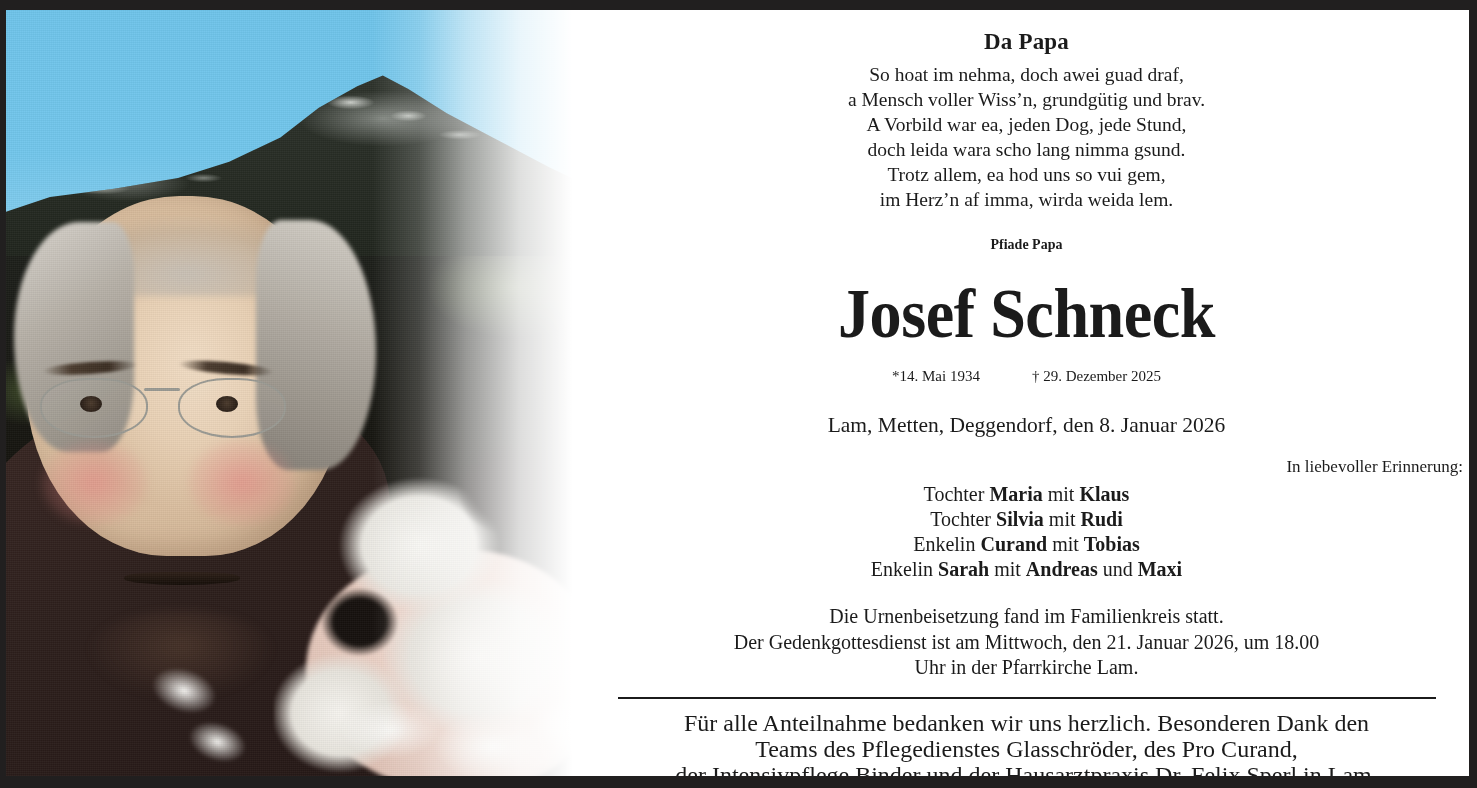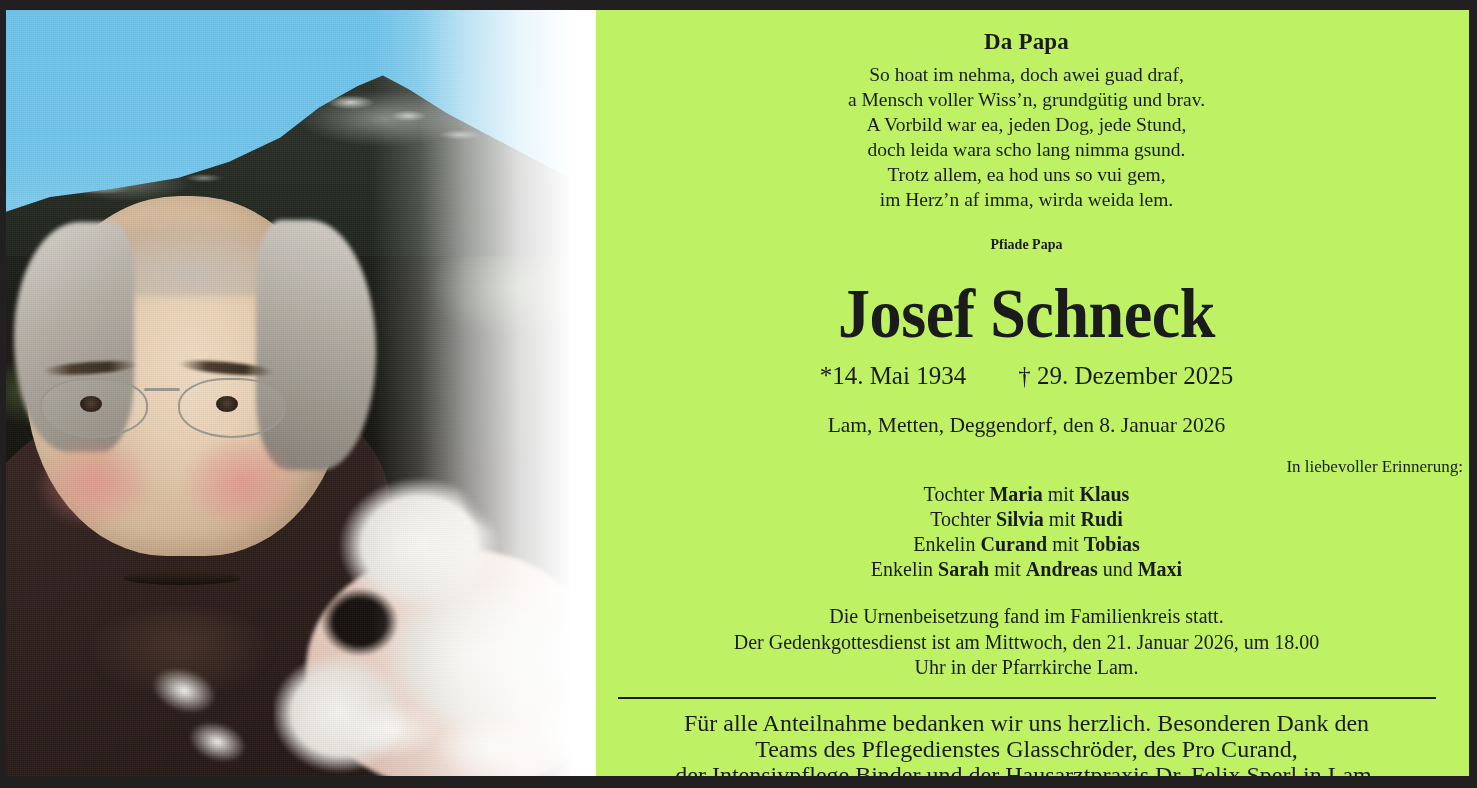--- a/index.html
+++ b/index.html
@@ -8,21 +8,21 @@
     background: #2b2b2b;
   }
   body {
     font-family: "Liberation Serif", "DejaVu Serif", serif;
   }
 
   .notice {
     position: relative;
     width: 1477px;
     height: 788px;
-    background: #bef264;
+    background: #ffffff;
     box-sizing: border-box;
     border-top: 10px solid #211f1f;
     border-bottom: 12px solid #211f1f;
     border-left: 6px solid #211f1f;
     border-right: 8px solid #211f1f;
     overflow: hidden;
   }
 
   
   .photo {
@@ -290,21 +290,21 @@
     margin-top: 21px;
     font-size: 69px;
     font-weight: bold;
     line-height: 72px;
     letter-spacing: -0.5px;
     transform: scaleX(.93);
   }
 
   .dates {
     margin-top: 13px;
-    font-size: 25px;
+    font-size: 15px;
     line-height: 26px;
     text-align: center;
   }
   .dates .birth { margin-right: 52px; }
 
   .places {
     margin-top: 23px;
     font-size: 21.5px;
     line-height: 26px;
   }

